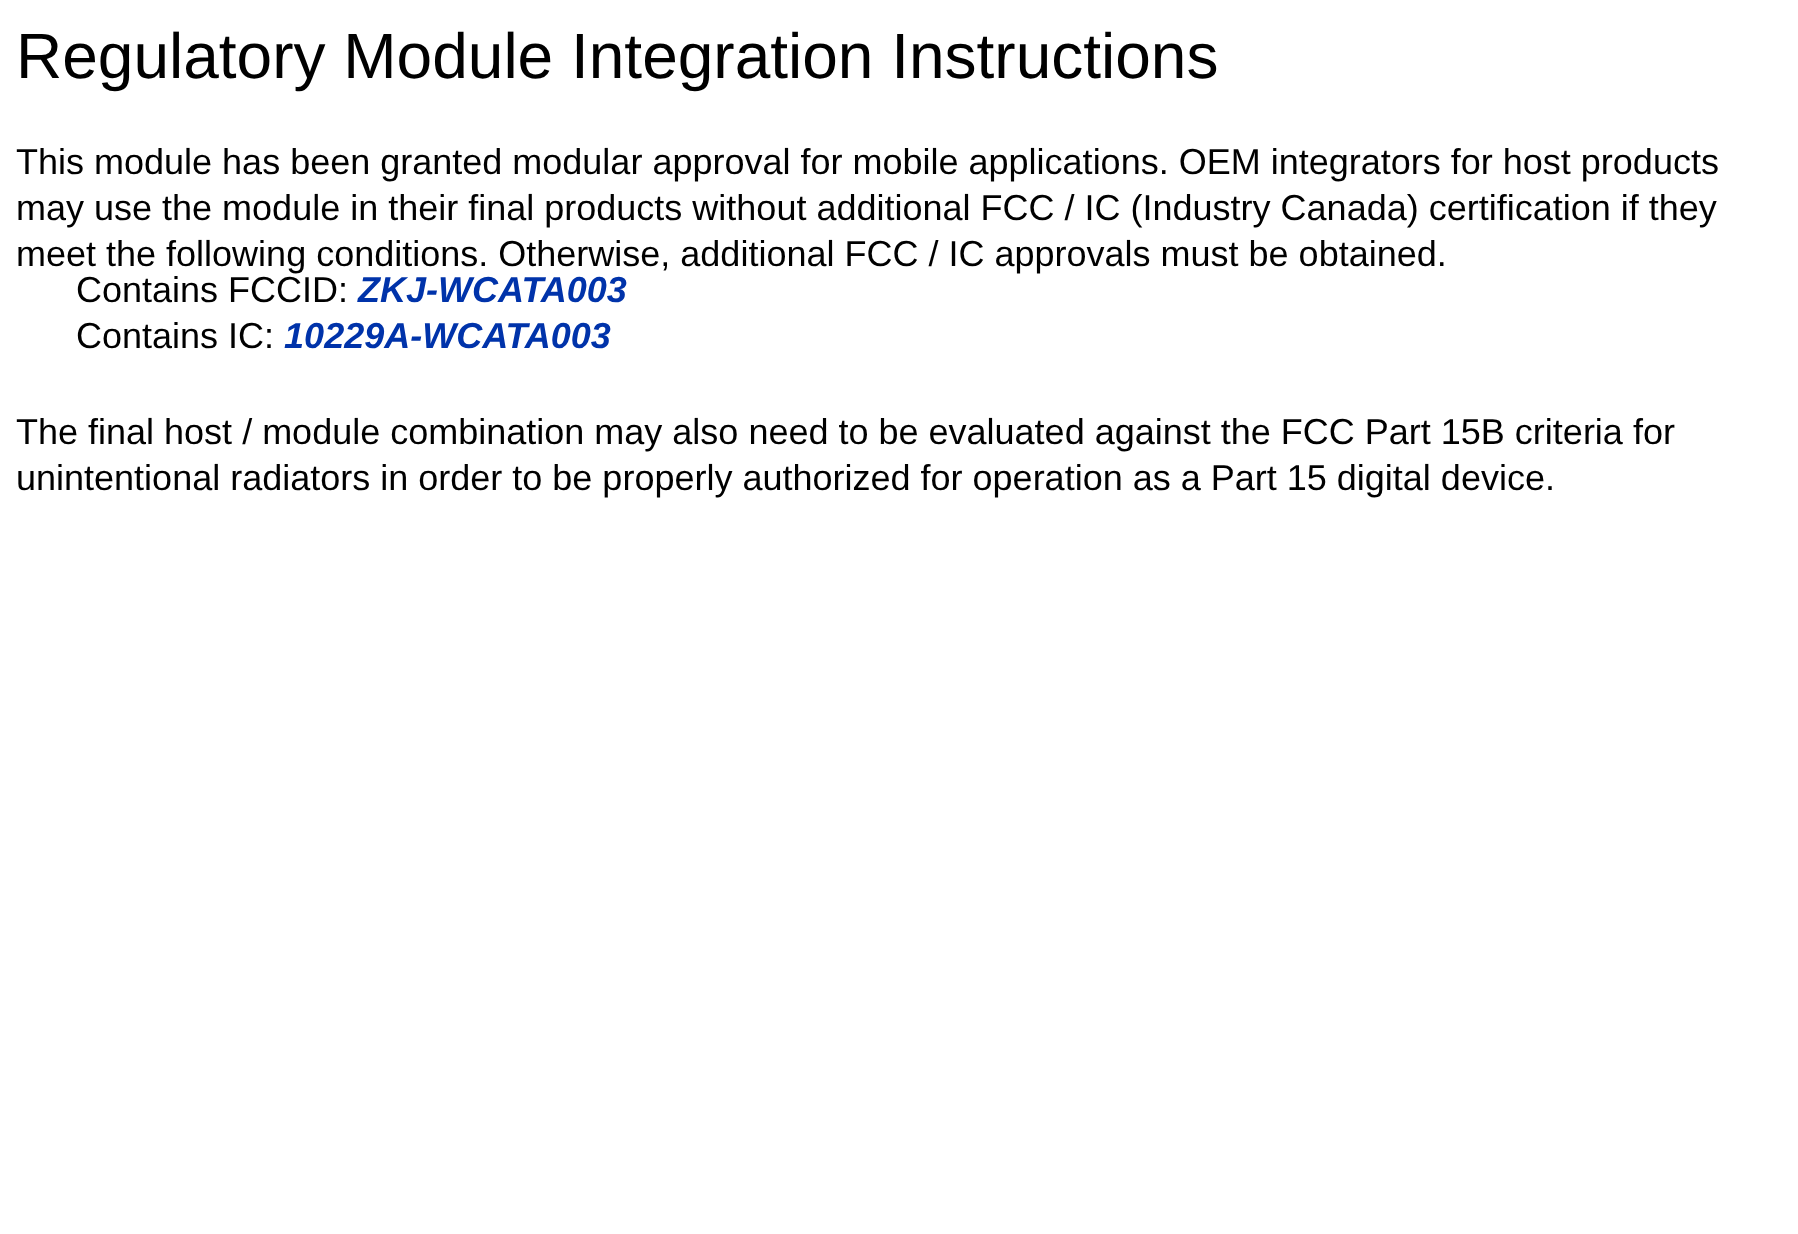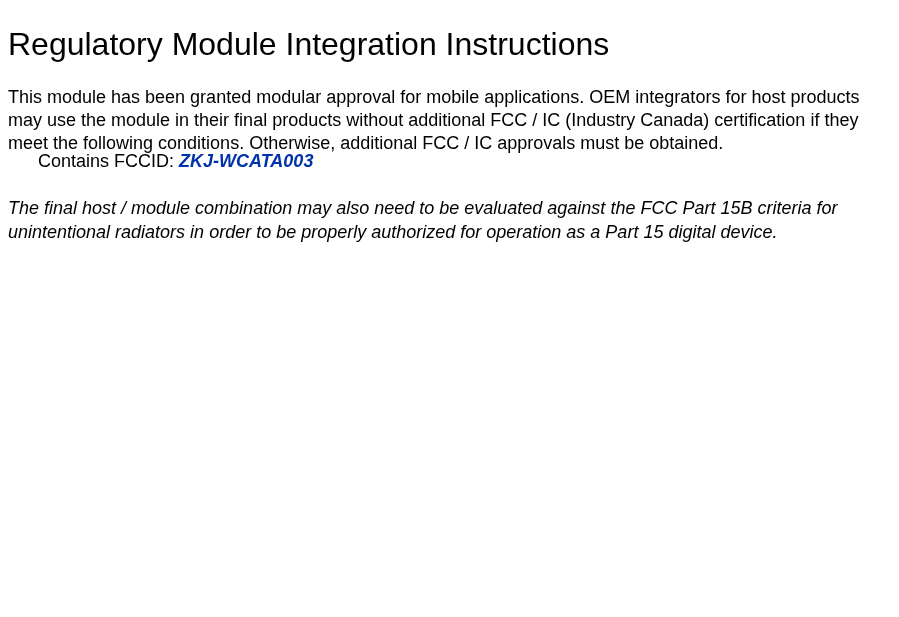--- a/index.html
+++ b/index.html
@@ -8,21 +8,21 @@
       color: #000;
       margin: 0;
       padding: 8px;
       width: 899px;
       box-sizing: border-box;
       line-height: 1.3;
     }
     h1 {
       font-size: 32px;
       font-weight: normal;
-      margin: 16px 0 20px 0;
+      margin: 0 0 20px 0;
     }
     p {
       margin: 0 0 16px 0;
     }
     ul {
       list-style: none;
       padding: 0 0 0 30px;
       margin: 0 0 8px 0;
     }
     li {
@@ -45,32 +45,34 @@
     .label-line {
       line-height: 1.3;
     }
     .id-value {
       font-weight: bold;
       font-style: italic;
       color: #0033aa;
     }
     .final {
       margin-top: 23px;
-      font-style: italic;
     }
   </style>
 </head>
 <body>
 
 <h1>Regulatory Module Integration Instructions</h1>
 
 <p>This module has been granted modular approval for mobile applications. OEM integrators for host products may use the module in their final products without additional FCC / IC (Industry Canada) certification if they meet the following conditions. Otherwise, additional FCC / IC approvals must be obtained.</p>
 
 <ul>
 </ul>
 
 <div class="label-lines">
   <div class="label-line">
     <span>Contains FCCID: </span><span class="id-value">ZKJ-WCATA003</span>
   </div>
+  <div class="label-line">
+    <span>Contains IC: </span><span class="id-value">10229A-WCATA003</span>
+  </div>
 </div>
 
 <p class="final">The final host / module combination may also need to be evaluated against the FCC Part 15B criteria for unintentional radiators in order to be properly authorized for operation as a Part 15 digital device.</p>
 
 </body></html>

